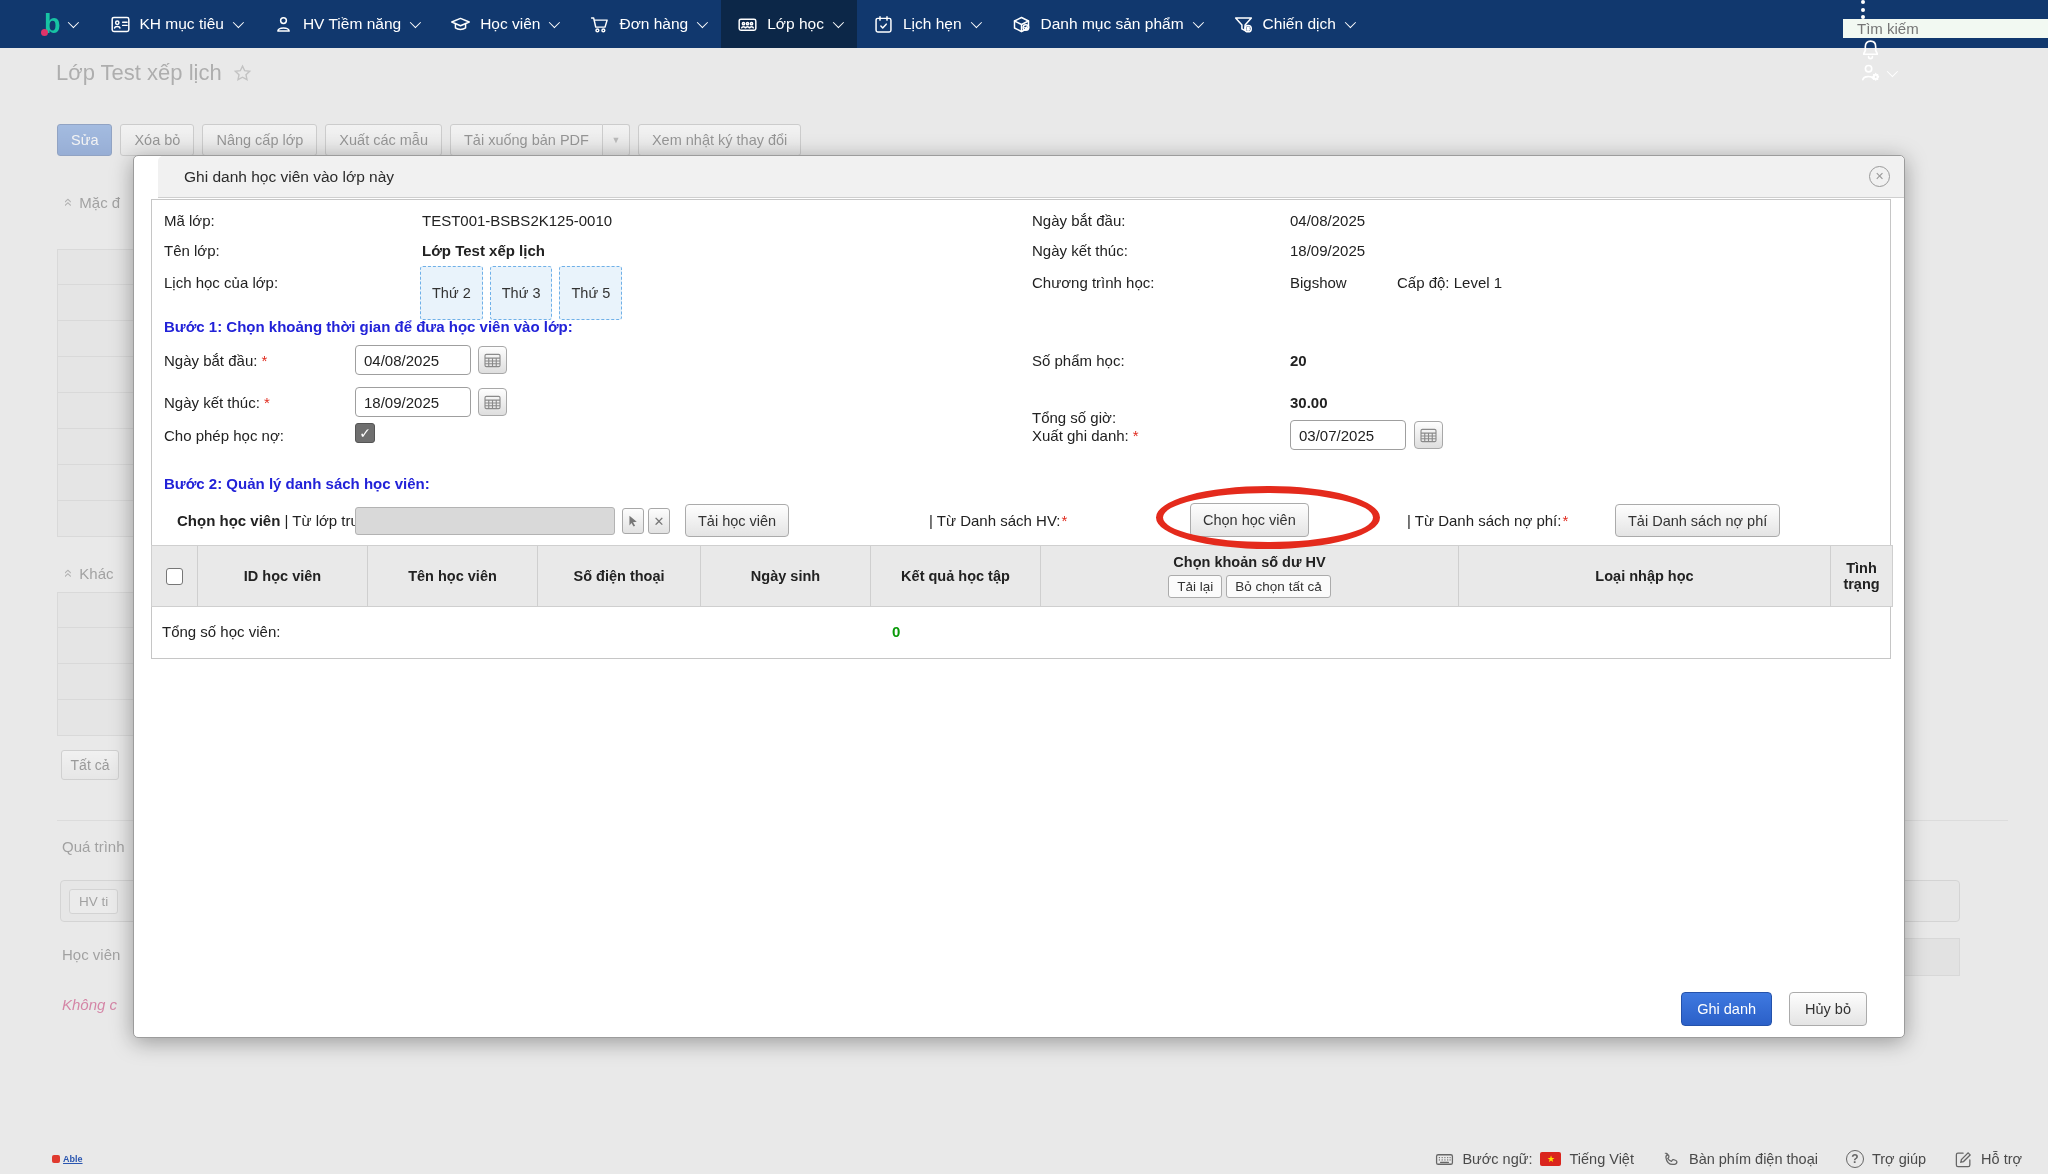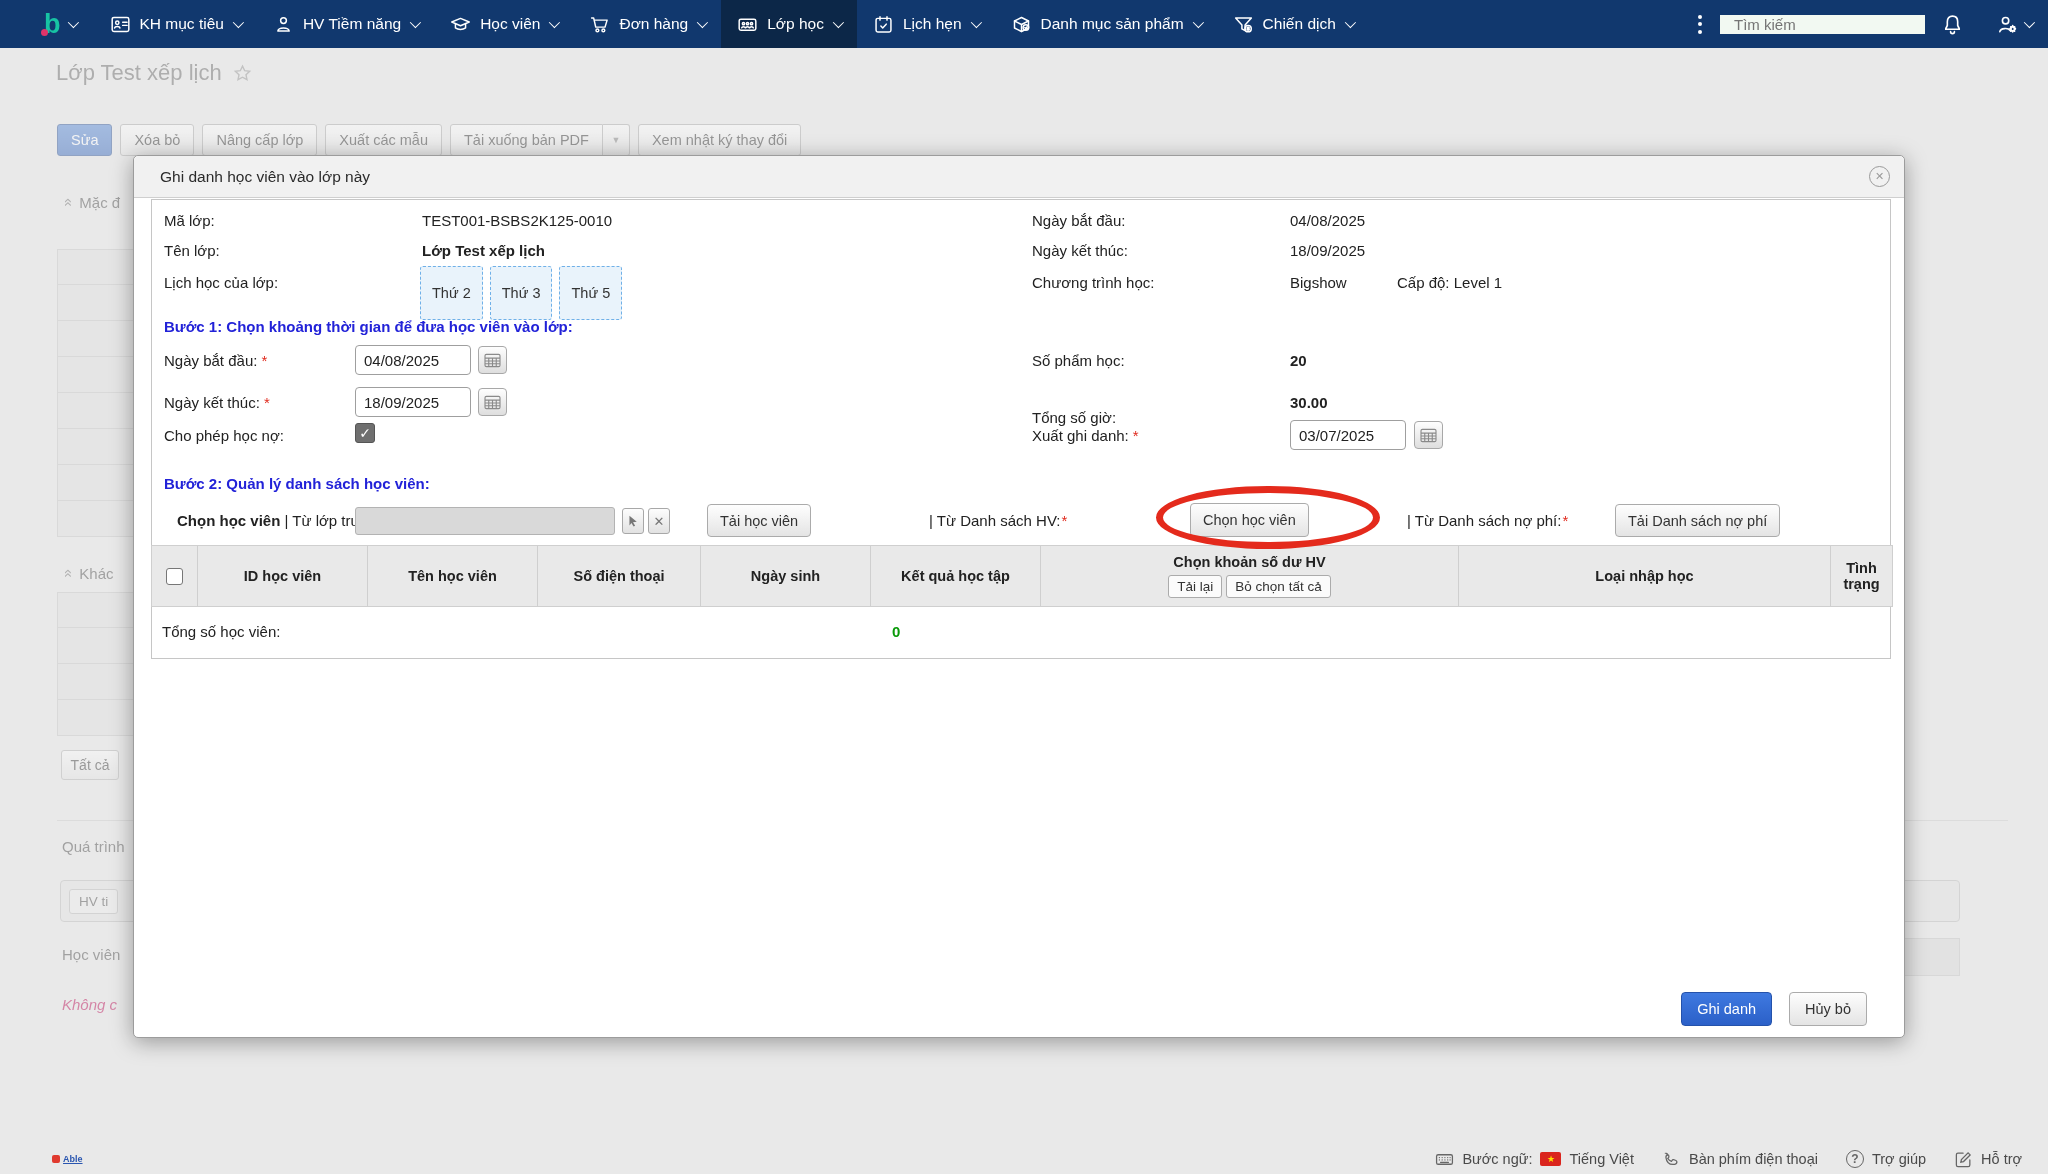--- a/index.html
+++ b/index.html
@@ -8,21 +8,21 @@
 
   
   .nav { position:absolute; top:0; left:0; width:2048px; height:48px; background:#11386e; display:flex; align-items:stretch; z-index:30; }
   .nav-logo { display:flex; align-items:center; gap:7px; padding:0 18px 0 44px; cursor:pointer; }
   .logo-b { font-weight:800; font-size:27px; color:#17c3a4; position:relative; font-style:normal; line-height:1; }
   .logo-b::after { content:""; position:absolute; left:-3px; bottom:2px; width:7px; height:7px; border-radius:50%; background:#e0346a; }
   .nav-item { display:flex; align-items:center; gap:9px; padding:0 16px; color:#fff; font-size:15.5px; cursor:pointer; white-space:nowrap; }
   .nav-item.active { background:#0c2748; }
   .nav-item svg { width:21px; height:21px; stroke:#fff; fill:none; stroke-width:1.7; stroke-linecap:round; stroke-linejoin:round; }
   .chev { width:8px; height:8px; border-right:1.8px solid #fff; border-bottom:1.8px solid #fff; transform:rotate(45deg) translateY(-2px); display:inline-block; }
-  .nav-right { margin-left:auto; display:flex; align-items:center; }
+  .nav-right { margin-left:auto; display:flex; align-items:flex-start;flex-direction:column; }
   .kebab { display:flex; flex-direction:column; justify-content:center; gap:3.5px; padding:0 18px; cursor:pointer; }
   .kebab i { width:4px; height:4px; border-radius:50%; background:#fff; }
   .nav-search { width:205px; background:#f2f9f2; display:flex; align-items:center; padding:0 10px 0 14px; }
   .nav-search input { flex:1; border:none; outline:none; background:transparent; font-size:15px; color:#333; font-family:inherit; }
   .nav-search svg { width:19px; height:19px; stroke:#1b1b1b; fill:none; stroke-width:2.4; }
   .nav-bell, .nav-user { display:flex; align-items:center; padding:0 16px; cursor:pointer; gap:5px; }
   .nav-bell svg, .nav-user svg { width:23px; height:23px; stroke:#fff; fill:none; stroke-width:1.7; stroke-linecap:round; }
 
   
   .dim { position:absolute; inset:48px 0 0 0; opacity:.48; z-index:1; }
@@ -45,21 +45,21 @@
   .bg-filter { position:absolute; left:60px; top:832px; width:1900px; height:42px; background:#e3e3e3; border:1px solid #bfbfbf; border-radius:4px; display:flex; align-items:center; padding:0 8px; }
   .bg-tag { background:#efefef; border:1px solid #bdbdbd; border-radius:3px; font-size:13.5px; color:#555; padding:4px 9px; }
   .bg-pg { position:absolute; top:841px; display:flex; gap:8px; }
   .bg-pgbtn { width:22px; height:22px; border:1px solid #b5b5b5; border-radius:4px; background:#ececec; color:#888; font-size:11px; display:flex; align-items:center; justify-content:center; }
   .bg-student { position:absolute; left:62px; top:898px; font-size:15px; color:#555; }
   .bg-stuRow { position:absolute; left:140px; top:890px; width:1820px; height:38px; background:#dcdcdc; border:1px solid #c6c6c6; }
   .bg-empty { position:absolute; left:62px; top:948px; font-size:15px; font-style:italic; color:#be185d; }
 
   
   .modal { position:absolute; left:133px; top:155px; width:1772px; height:883px; background:#fff; border:1px solid #9c9c9c; border-radius:5px; box-shadow:0 4px 22px rgba(0,0,0,.35); z-index:10; }
-  .modal-head { height:42px; background:#f1f1f1; border-bottom:1px solid #cfcfcf; border-radius:5px 5px 0 0; display:flex; align-items:center; padding:0 14px 0 26px; }
+  .modal-head { height:42px; background:#f1f1f1; border-bottom:1px solid #cfcfcf; border-radius:5px 5px 0 0; display:flex; align-items:center; padding:0 14px 0 26px;margin-left:24px; }
   .modal-title { font-size:15.5px; color:#2b2b2b; }
   .modal-close { margin-left:auto; width:21px; height:21px; border:1.6px solid #9a9a9a; border-radius:50%; color:#9a9a9a; font-size:11px; display:flex; align-items:center; justify-content:center; cursor:pointer; line-height:1; }
   .fieldset { position:absolute; left:17px; top:43px; width:1740px; height:460px; border:1px solid #c6c6c6; background:#fff; }
   .lab { position:absolute; font-size:15px; color:#222; white-space:nowrap; }
   .val { position:absolute; font-size:15px; color:#222; white-space:nowrap; }
   .bold { font-weight:bold; }
   .req { color:#e02a1e; margin-left:4px; }
   .bluehead { position:absolute; font-size:15px; font-weight:bold; color:#2222d8; white-space:nowrap; }
   .chips { position:absolute; display:flex; gap:7px; }
   .chip { border:1px dashed #6fb0e8; background:#e9f3fb; border-radius:3px; padding:18px 11px; font-size:14.5px; color:#333; }
@@ -336,21 +336,21 @@
     <span class="bluehead" style="left:12px; top:275px;">Bước 2: Quản lý danh sách học viên:</span>
 
     <span class="lab" style="left:25px; top:312px;"><span class="bold">Chọn học viên</span><span> | Từ lớp trước:</span><span class="req">*</span></span>
     <div class="dis-input" style="left:203px; top:307px;"></div>
     <div class="sqbtn" style="left:470px; top:308px;">
       <svg viewBox="0 0 16 16">
           <path d="M3 1l9 7.2-4.6.7 2.6 4.4-1.9 1-2.6-4.4L3 13z"></path>
         </svg>
     </div>
     <div class="sqbtn" style="left:496px; top:308px;">✕</div>
-    <div class="gbtn" style="left:555px; top:304px;">Tải học viên</div>
+    <div class="gbtn" style="left:533px; top:304px;">Tải học viên</div>
 
     <span class="lab" style="left:777px; top:312px;"><span>| Từ Danh sách HV:</span><span class="req" style="margin-left:1px">*</span></span>
     <div class="gbtn" style="left:1038px; top:303px; height:34px;">Chọn học viên</div>
     <span class="lab" style="left:1255px; top:312px;"><span>| Từ Danh sách nợ phí:</span><span class="req" style="margin-left:1px">*</span></span>
     <div class="gbtn" style="left:1463px; top:304px;">Tải Danh sách nợ phí</div>
 
     <table class="stu-table">
       <colgroup>
         <col style="width:46px">
           <col style="width:170px">

